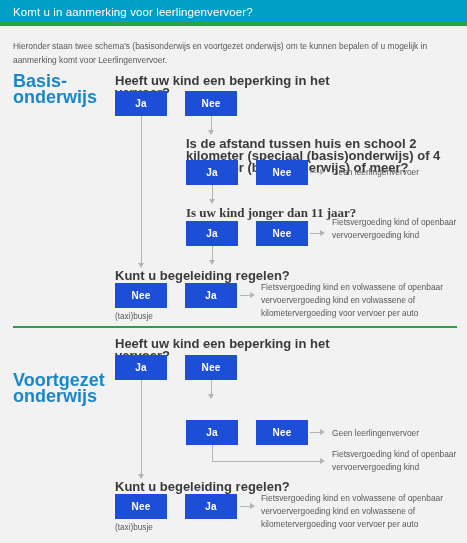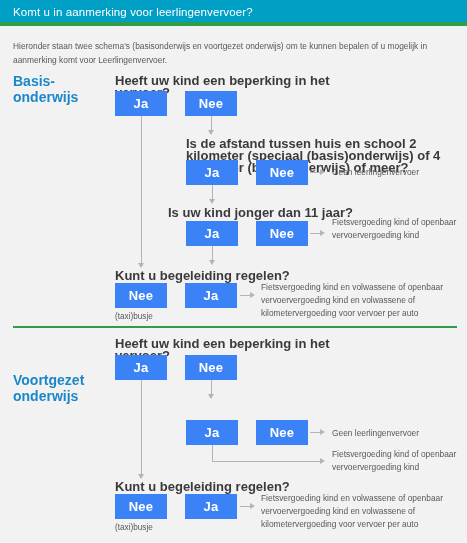--- a/index.html
+++ b/index.html
@@ -43,21 +43,21 @@
     left: 13px; top: 40px;
     width: 444px;
     font-size: 8.4px;
     line-height: 13.5px;
     color: #57585a;
   }
 
   
   .section-title {
     position: absolute;
-    font-size: 14px;
+    font-size: 18px;
     font-weight: bold;
     line-height: 16px;
     color: #1b87c9;
     width: 105px;
   }
   .section-title .l2 { display: block; }
 
   .divider {
     position: absolute;
     left: 13px;
@@ -73,23 +73,23 @@
     font-weight: bold;
     line-height: 12px;
     color: #3a3a3c;
   }
 
   
   .btn {
     position: absolute;
     width: 52px;
     height: 25px;
-    background: #3b82f6;
+    background: #1d4ed8;
     color: #ffffff;
-    font-size: 13px;
+    font-size: 10px;
     font-weight: bold;
     display: flex;
     align-items: center;
     justify-content: center;
     letter-spacing: 0.2px;
   }
 
   
   .outcome {
     position: absolute;
@@ -159,21 +159,21 @@
   <div class="question" style="left:186px; top:138px; width:278px;">Is de afstand tussen huis en school 2 kilometer (speciaal (basis)onderwijs) of 4 kilometer (basisonderwijs) of meer?</div>
   <div class="btn" style="left:186px; top:160px;">Ja</div>
   <div class="btn" style="left:256px; top:160px;">Nee</div>
   <div class="hline" style="left:310px; top:172px; width:12px;"></div>
   <div class="arrow-right" style="left:320px; top:169px;"></div>
   <div class="outcome" style="left:332px; top:166px; width:130px;">Geen leerlingenvervoer</div>
 
   <div class="vline" style="left:212px; top:185px; height:16px;"></div>
   <div class="arrow-down" style="left:208.5px; top:199px;"></div>
 
-  <div class="question" style="left:168px; top:207px; width:250px;">Is uw kind jonger dan 11 jaar?</div>
+  <div class="question" style="left:186px; top:207px; width:250px;font-family:Liberation Serif, serif;">Is uw kind jonger dan 11 jaar?</div>
   <div class="btn" style="left:186px; top:221px;">Ja</div>
   <div class="btn" style="left:256px; top:221px;">Nee</div>
   <div class="hline" style="left:310px; top:233px; width:12px;"></div>
   <div class="arrow-right" style="left:320px; top:230px;"></div>
   <div class="outcome" style="left:332px; top:216px; width:132px;">Fietsvergoeding kind of openbaar vervoervergoeding kind</div>
 
   <div class="vline" style="left:212px; top:246px; height:16px;"></div>
   <div class="arrow-down" style="left:208.5px; top:260px;"></div>
 
   <div class="question" style="left:115px; top:270px; width:250px;">Kunt u begeleiding regelen?</div>

